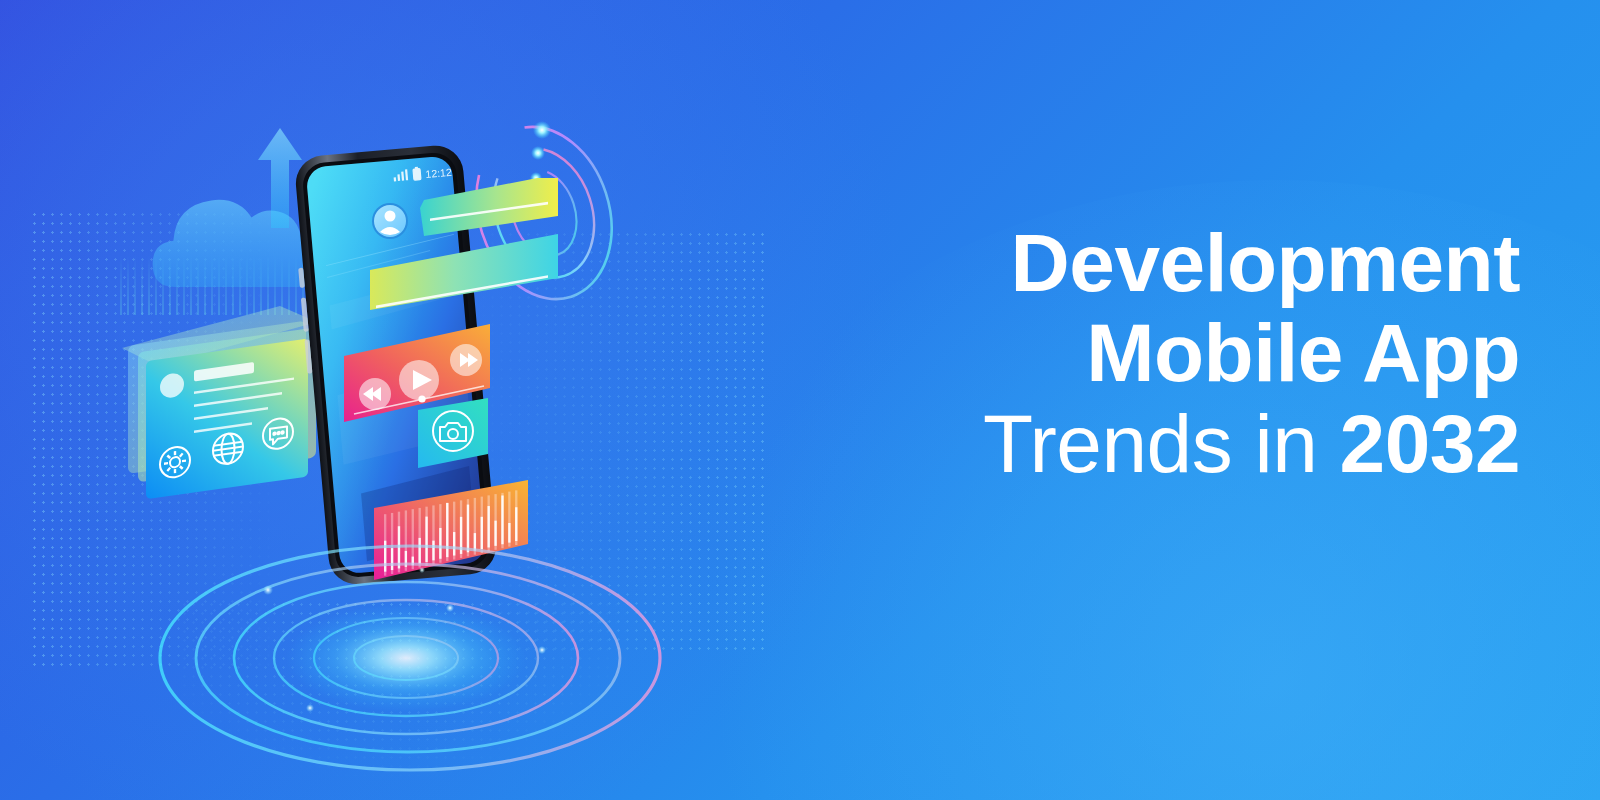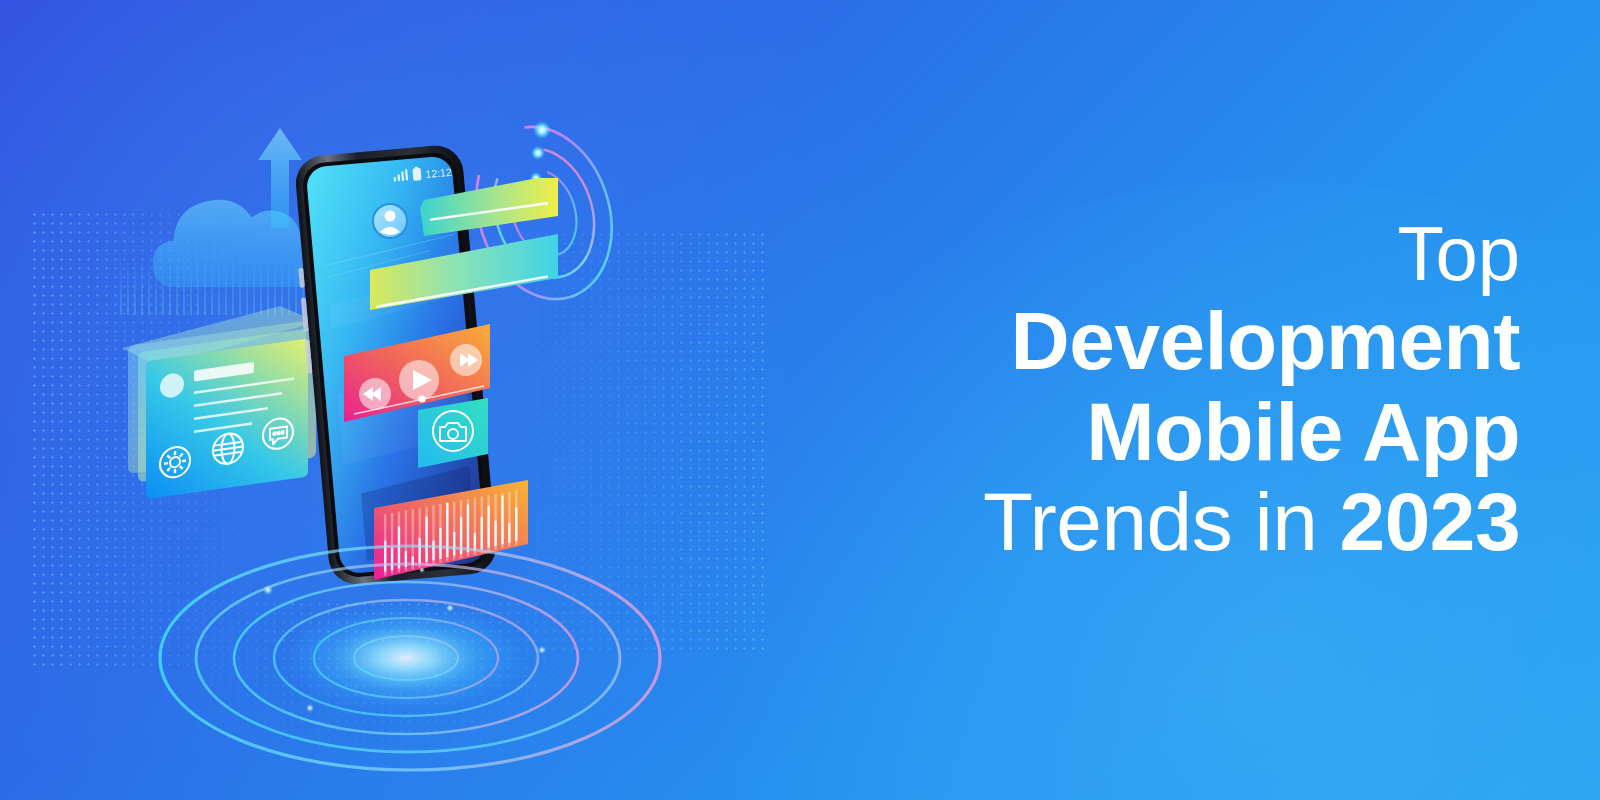--- a/index.html
+++ b/index.html
@@ -464,19 +464,18 @@
       <circle cx="118" cy="60" r="5" fill="url(#gSpark)"></circle>
       <circle cx="300" cy="78" r="4" fill="url(#gSpark)"></circle>
       <circle cx="160" cy="178" r="4" fill="url(#gSpark)"></circle>
       <circle cx="392" cy="120" r="4" fill="url(#gSpark)"></circle>
       <circle cx="272" cy="40" r="3" fill="url(#gSpark)"></circle>
     </svg>
   </div>
 
 
   <div id="headline">
-    <span class="hl-line light" id="line-top">Top</span>
     <span class="hl-line bold" id="line-three">Development</span>
     <span class="hl-line bold" id="line-two">Mobile App</span>
-    <span class="hl-line" id="line-four"><span class="light">Trends in </span><span class="bold">2023</span></span>
+    <span class="hl-line" id="line-four"><span class="light">Trends in </span><span class="bold">2032</span></span>
   </div>
 
 </div>
 
 </body></html>

